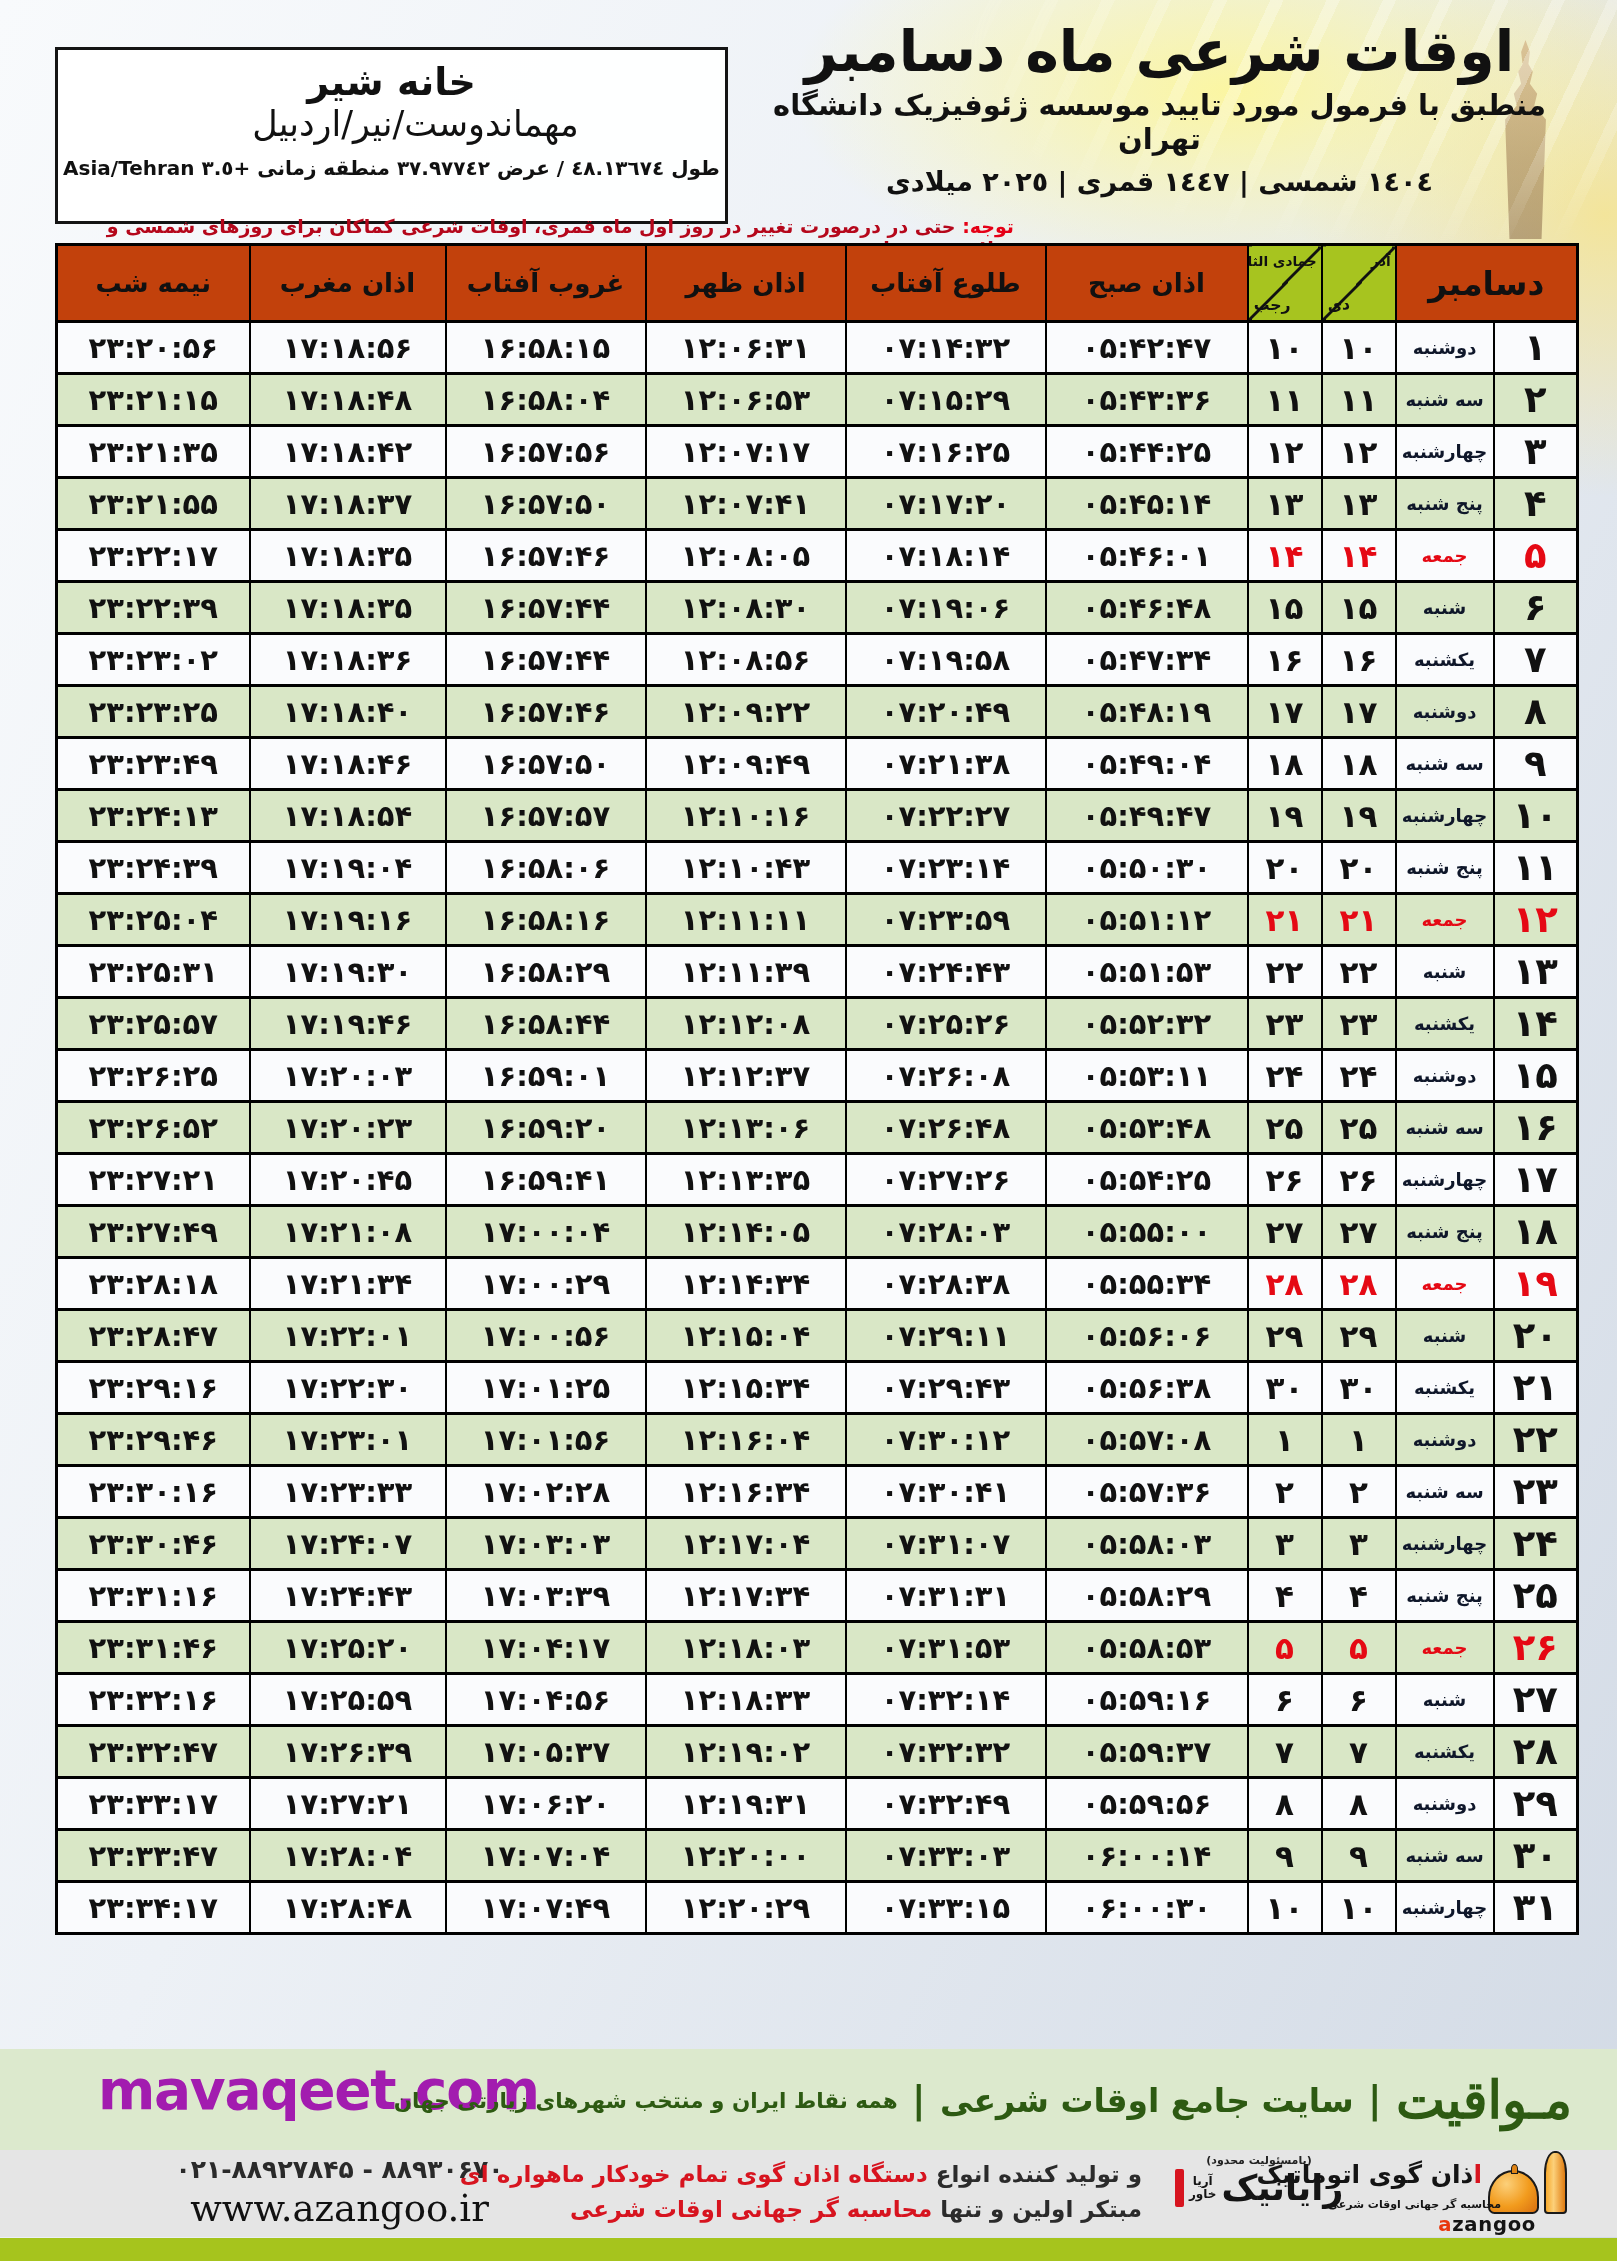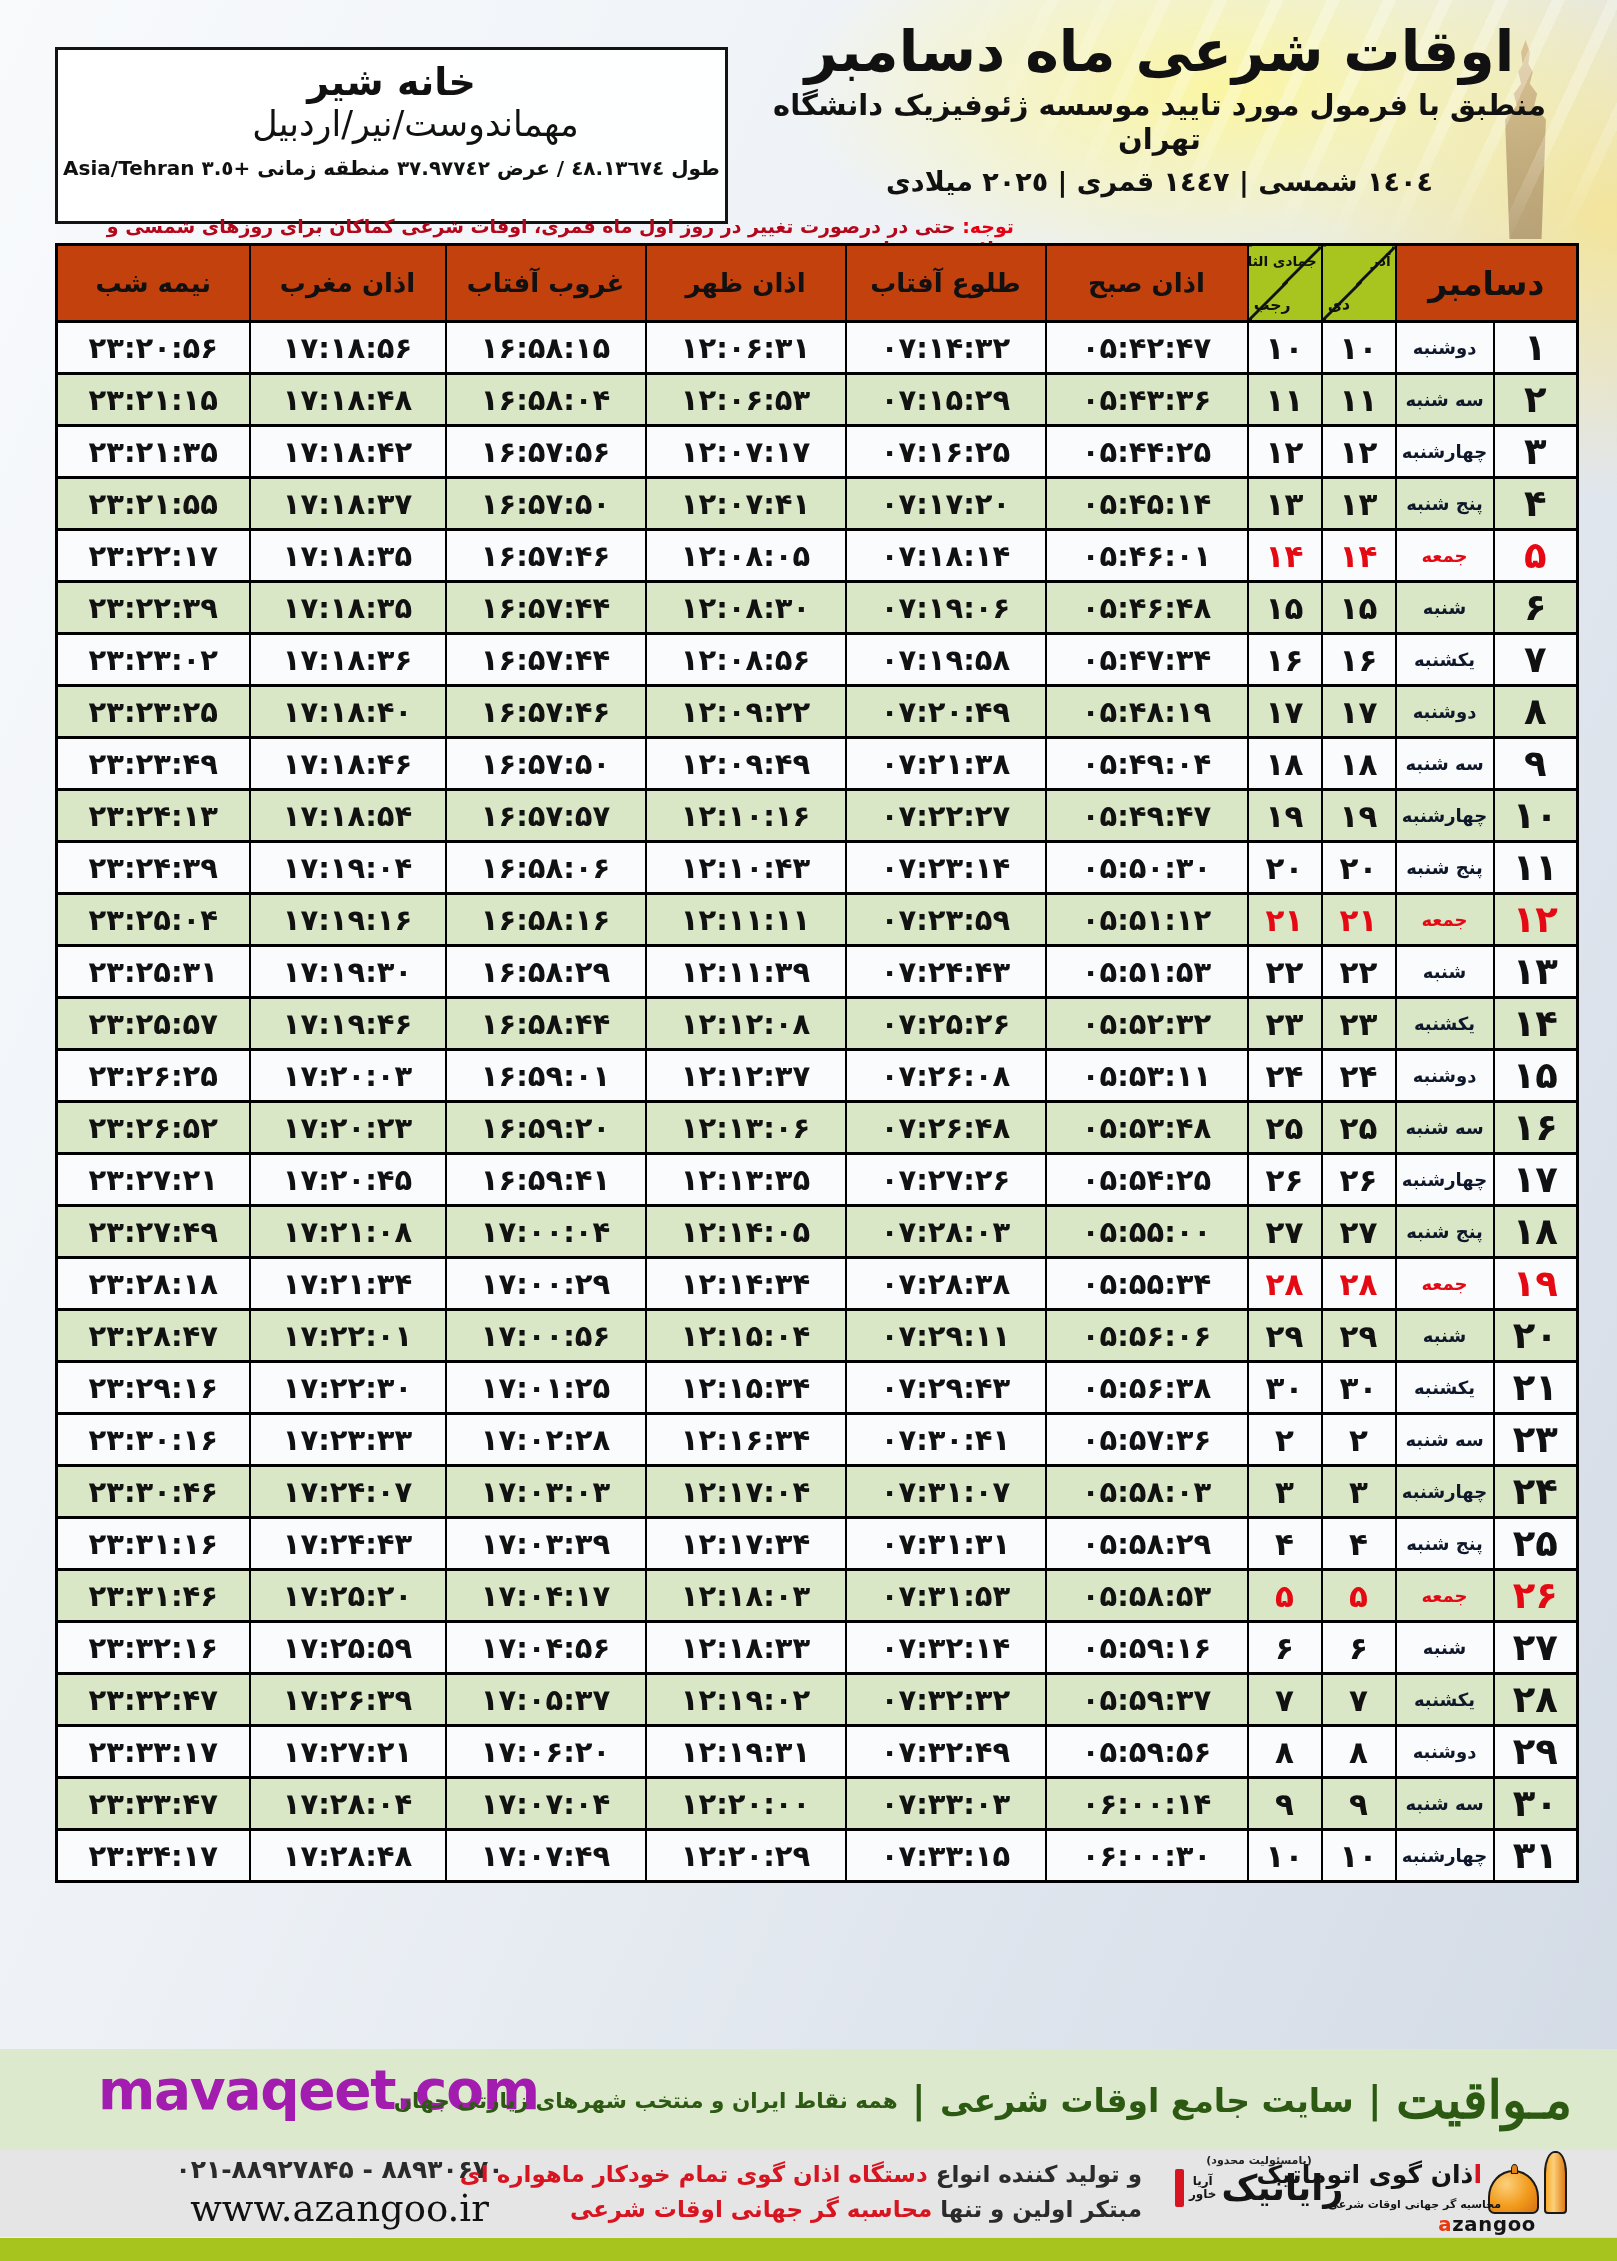--- a/index.html
+++ b/index.html
@@ -404,20 +404,32 @@
         <td class="time" dir="ltr">۲۳:۲۹:۱۶</td>
         <td class="time" dir="ltr">۱۷:۲۲:۳۰</td>
         <td class="time" dir="ltr">۱۷:۰۱:۲۵</td>
         <td class="time" dir="ltr">۱۲:۱۵:۳۴</td>
         <td class="time" dir="ltr">۰۷:۲۹:۴۳</td>
         <td class="time" dir="ltr">۰۵:۵۶:۳۸</td>
         <td class="num">۳۰</td>
         <td class="num">۳۰</td>
         <td class="weekday">یکشنبه</td>
         <td class="day">۲۱</td>
+      </tr>
+      <tr class="even">
+        <td class="time" dir="ltr">۲۳:۲۹:۴۶</td>
+        <td class="time" dir="ltr">۱۷:۲۳:۰۱</td>
+        <td class="time" dir="ltr">۱۷:۰۱:۵۶</td>
+        <td class="time" dir="ltr">۱۲:۱۶:۰۴</td>
+        <td class="time" dir="ltr">۰۷:۳۰:۱۲</td>
+        <td class="time" dir="ltr">۰۵:۵۷:۰۸</td>
+        <td class="num">۱</td>
+        <td class="num">۱</td>
+        <td class="weekday">دوشنبه</td>
+        <td class="day">۲۲</td>
       </tr>
       <tr class="odd">
         <td class="time" dir="ltr">۲۳:۳۰:۱۶</td>
         <td class="time" dir="ltr">۱۷:۲۳:۳۳</td>
         <td class="time" dir="ltr">۱۷:۰۲:۲۸</td>
         <td class="time" dir="ltr">۱۲:۱۶:۳۴</td>
         <td class="time" dir="ltr">۰۷:۳۰:۴۱</td>
         <td class="time" dir="ltr">۰۵:۵۷:۳۶</td>
         <td class="num">۲</td>
         <td class="num">۲</td>

